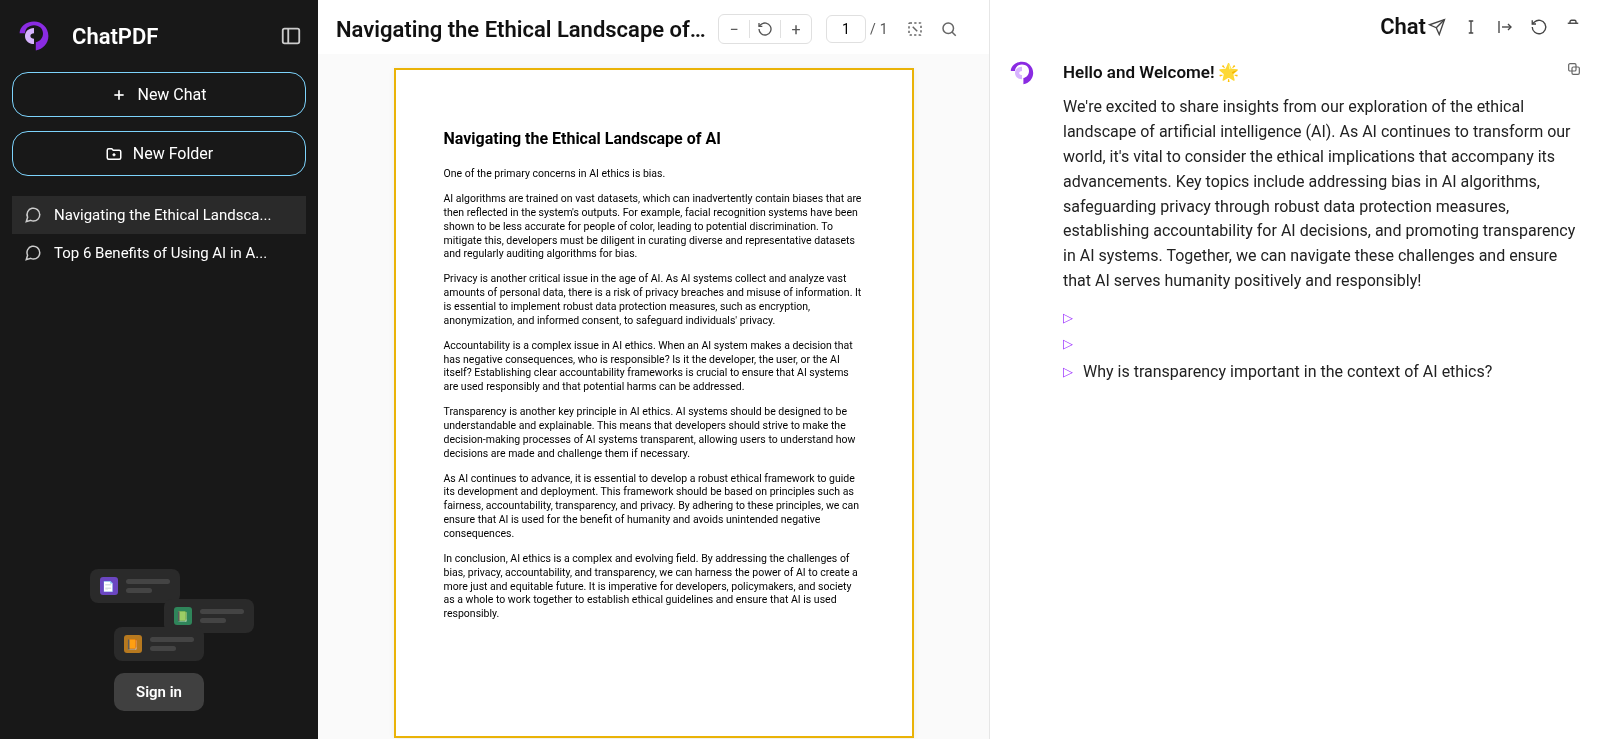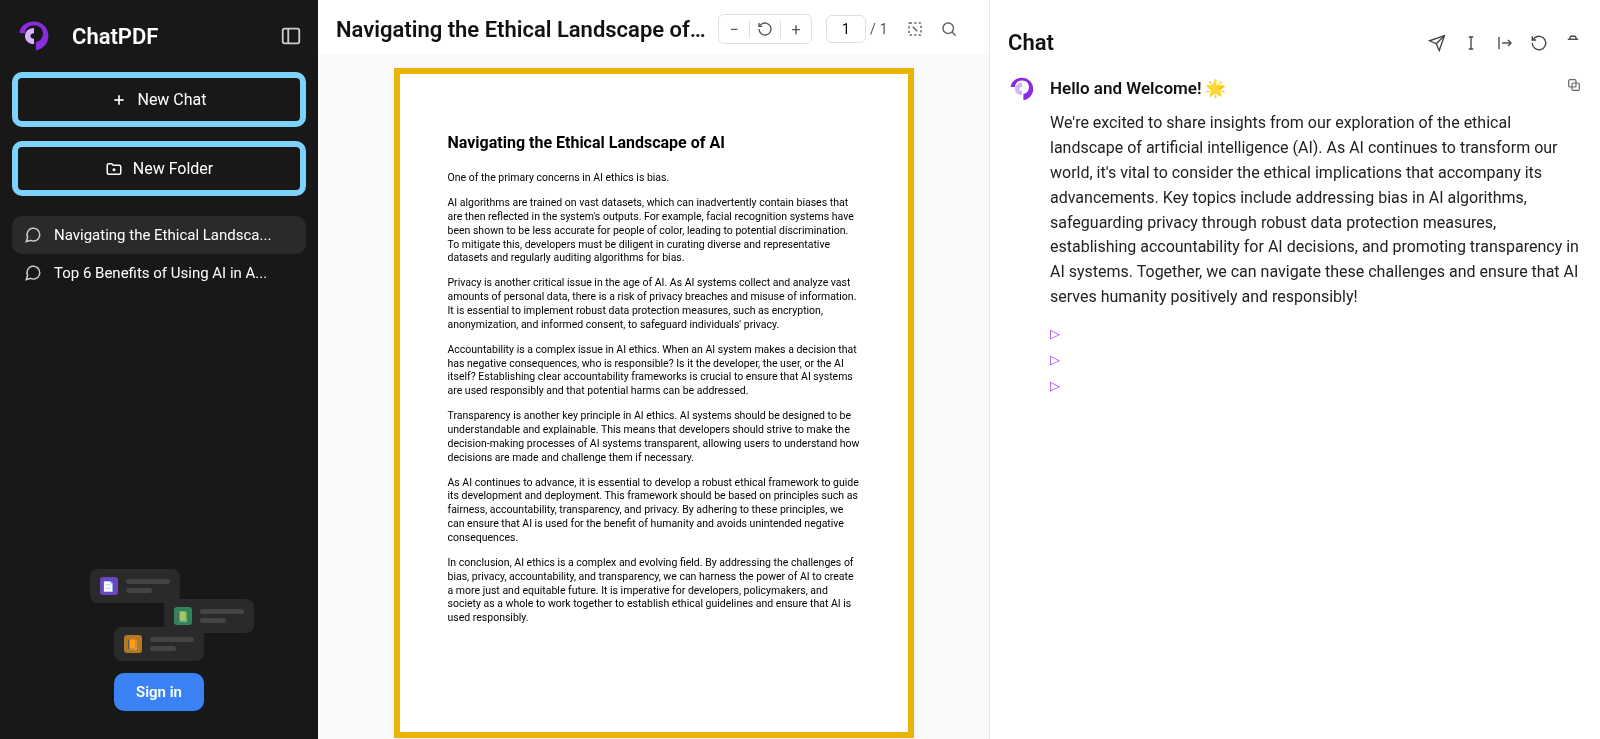--- a/index.html
+++ b/index.html
@@ -5,59 +5,59 @@
 * { margin: 0; padding: 0; box-sizing: border-box; font-family: -apple-system, BlinkMacSystemFont, 'Segoe UI', Roboto, sans-serif; }
 body { display: flex; height: 739px; width: 1600px; overflow: hidden; background: #fff; }
 
 
 .sidebar { width: 318px; background: #181818; color: #fff; display: flex; flex-direction: column; padding: 18px 12px; }
 .brand { display: flex; align-items: center; justify-content: space-between; padding: 0 4px 18px; }
 .brand-left { display: flex; align-items: center; gap: 20px; }
 .brand-logo { width: 36px; height: 36px; }
 .brand-name { font-size: 22px; font-weight: 600; }
 .panel-toggle { color: #ccc; cursor: pointer; }
-.sb-btn { border: 6px solid #7dd3fc; background: #181818; color: #fff; border-radius: 10px; padding: 12px 0; display: flex; align-items: center; justify-content: center; gap: 10px; font-size: 16px; cursor: pointer; margin-bottom: 14px; }
+.sb-btn { border: 1px solid #7dd3fc; background: #181818; color: #fff; border-radius: 16px; padding: 12px 0; display: flex; align-items: center; justify-content: center; gap: 10px; font-size: 16px; cursor: pointer; margin-bottom: 14px; }
 .chat-list { margin-top: 6px; }
-.chat-item { display: flex; align-items: center; gap: 12px; padding: 10px 12px; border-radius: 10px; cursor: pointer; font-size: 15px; white-space: nowrap; overflow: hidden; text-overflow: ellipsis; }
+.chat-item { display: flex; align-items: center; gap: 12px; padding: 10px 12px; border-radius: 0; cursor: pointer; font-size: 15px; white-space: nowrap; overflow: hidden; text-overflow: ellipsis; }
 .chat-item.active { background: #2a2a2a; }
 .chat-item .ci-label { overflow: hidden; text-overflow: ellipsis; }
 .chat-icon { flex-shrink: 0; color: #ccc; }
 .sb-bottom { margin-top: auto; display: flex; flex-direction: column; align-items: center; gap: 14px; padding-bottom: 10px; }
 .promo-graphic { position: relative; width: 210px; height: 90px; }
 .promo-bubble { position: absolute; background: #2a2a2a; border-radius: 8px; padding: 8px 10px; display: flex; align-items: center; gap: 8px; }
 .promo-bubble .file-square { width: 18px; height: 18px; border-radius: 3px; display: flex; align-items: center; justify-content: center; font-size: 10px; }
 .promo-bubble .lines span { display: block; width: 44px; height: 5px; background: #444; border-radius: 3px; margin-bottom: 4px; }
 .promo-bubble .lines span:last-child { width: 26px; margin-bottom:0;}
 .sb-text { text-align: center; color: #c8c8c8; font-size: 15px; line-height: 1.5; }
-.signin-btn { background: #3b82f6; color: #fff; border: none; padding: 10px 22px; border-radius: 10px; font-size: 15px; font-weight: 600; cursor: pointer; }
+.signin-btn { background: #404040; color: #fff; border: none; padding: 10px 22px; border-radius: 10px; font-size: 15px; font-weight: 600; cursor: pointer; }
 
 
 .doc-pane { flex: 1; border-right: 1px solid #e6e6e6; display: flex; flex-direction: column; background: #fafafa; min-width:0;}
 .doc-header { display: flex; align-items: center; gap: 8px; padding: 14px 18px 10px; background:#fff;}
 .doc-title { font-size: 22px; font-weight: 600; color: #111; white-space: nowrap; overflow: hidden; text-overflow: ellipsis; max-width: 370px; }
 .zoom-group { display: flex; align-items: center; border: 1px solid #e0e0e0; border-radius: 6px; margin-left: 4px; }
 .zoom-group button { background: none; border: none; width: 30px; height: 28px; cursor: pointer; color: #555; font-size: 16px; display:flex;align-items:center;justify-content:center;}
 .zoom-group .sep { width:1px; height:18px; background:#e0e0e0;}
 .page-box { margin-left: 6px; display: flex; align-items: center; gap: 4px; color: #555; font-size: 14px; }
 .page-input { width: 40px; height: 28px; border: 1px solid #e0e0e0; border-radius: 6px; text-align: center; font-size: 14px; }
 .hdr-icons { display: flex; gap: 8px; margin-left: 6px; color: #666; }
 .hdr-icons span { cursor: pointer; padding: 4px; }
 .doc-scroll { flex: 1; overflow: auto; display: flex; justify-content: center; padding: 14px 0; }
-.doc-page { width: 520px; min-height: 670px; background: #fff; border: 6px solid #eab308; box-shadow: 0 1px 6px rgba(0,0,0,0.06); padding: 58px 48px 40px; font-family: 'Times New Roman', serif; color: #000; font-size: 10.5px; line-height: 1.32; }
+.doc-page { width: 520px; min-height: 670px; background: #fff; border: 2px solid #eab308; box-shadow: 0 1px 6px rgba(0,0,0,0.06); padding: 58px 48px 40px; font-family: 'Times New Roman', serif; color: #000; font-size: 10.5px; line-height: 1.32; }
 .doc-page h1 { font-size: 16px; font-weight: bold; margin-bottom: 18px; }
 .doc-page p { margin-bottom: 11px; text-align: left; }
 
 
 .chat-pane { width: 610px; display: flex; flex-direction: column; background:#fff;}
-.chat-header { display: flex; align-items: center; justify-content: space-between; padding: 30px 16px 10px 18px; }
+.chat-header { display: flex; align-items: center; justify-content: flex-end; padding: 14px 16px 10px 18px; }
 .chat-header h2 { font-size: 22px; font-weight: 600; color:#111;}
 .chat-tools { display: flex; gap: 12px; color: #444; }
 .chat-tools span { cursor: pointer; padding: 2px; }
 .chat-body { flex: 1; overflow: auto; padding: 10px 18px; }
-.msg { display: flex; gap: 14px; }
+.msg { display: flex; gap: 27px; }
 .msg-avatar { width: 28px; height: 28px; border-radius: 6px; flex-shrink: 0; }
 .msg-content { flex: 1; color: #222; font-size: 16px; line-height: 1.55; }
 .msg-header-row { display:flex; align-items:flex-start; justify-content:space-between;}
 .msg-content h3 { font-size: 17px; font-weight: 600; margin-bottom: 10px; color:#111;}
 .msg-content p { margin-bottom: 14px; }
 .copy-icon{color:#666;cursor:pointer;padding-top:2px;}
 .qlist { margin-top: 6px; }
 .qlist div { display: flex; align-items: center; gap: 10px; margin-bottom: 6px; cursor:pointer;}
 .qlist .tri { color: #9e35ff; font-size: 13px; }
 .chat-input-wrap { padding: 0 18px 0; }
@@ -251,18 +251,19 @@
         <p>We're excited to share insights from our exploration of the ethical landscape of artificial intelligence (AI). As AI continues to transform our world, it's vital to consider the ethical implications that accompany its advancements. Key topics include addressing bias in AI algorithms, safeguarding privacy through robust data protection measures, establishing accountability for AI decisions, and promoting transparency in AI systems. Together, we can navigate these challenges and ensure that AI serves humanity positively and responsibly!</p>
         <div class="qlist">
           <div>
               <span class="tri">▷</span>
             </div>
           <div>
               <span class="tri">▷</span>
             </div>
           <div>
               <span class="tri">▷</span>
+              <span>Why is transparency important in the context of AI ethics?</span>
             </div>
         </div>
       </div>
     </div>
   </div>
 </section>
 
 </body></html>

